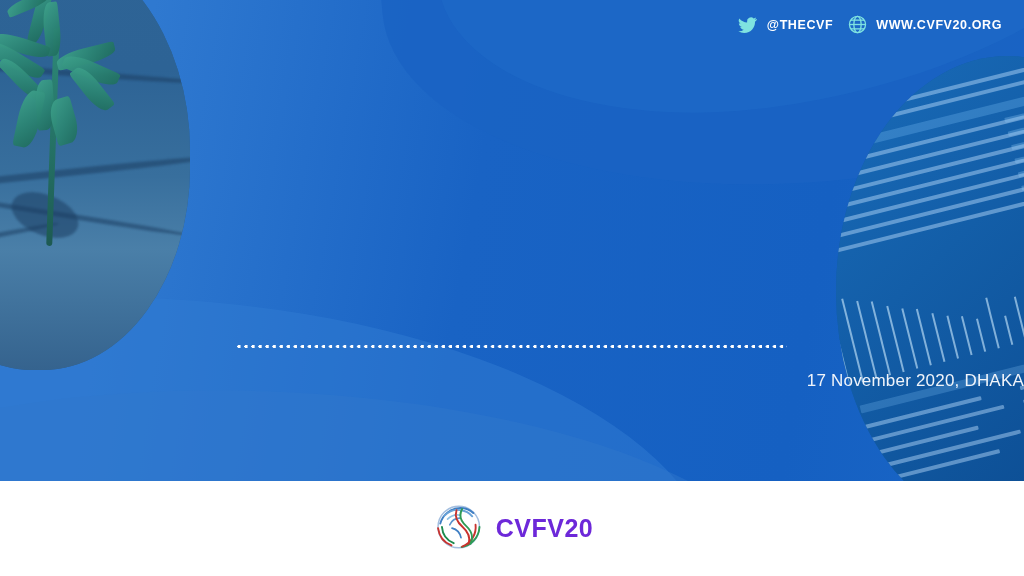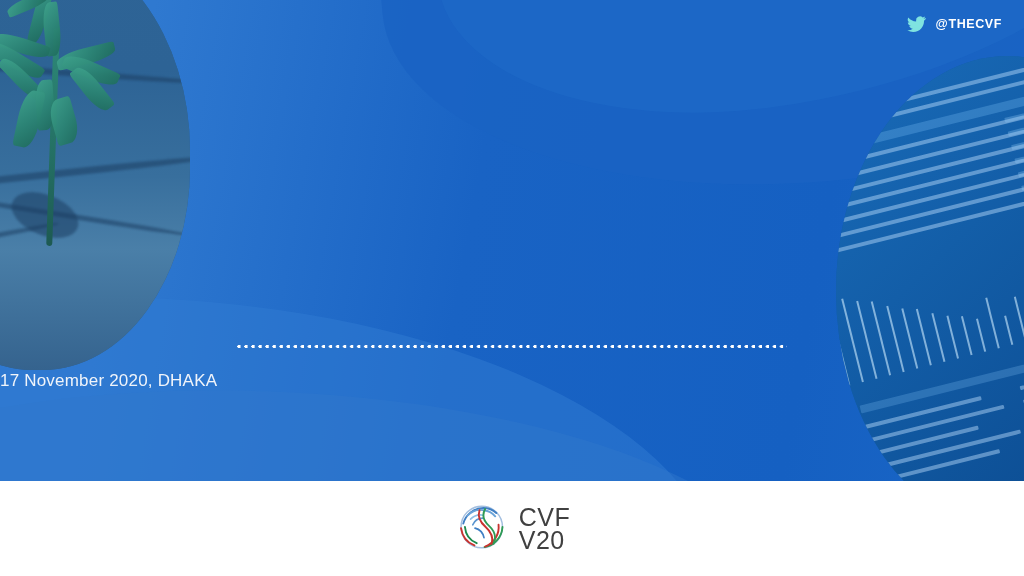--- a/index.html
+++ b/index.html
@@ -237,21 +237,21 @@
     z-index: 10;
     background-image: radial-gradient(circle at 2px 2.5px, #ffffff 1.6px, rgba(255,255,255,0) 1.9px);
     background-size: 7.05px 5px;
     background-repeat: repeat-x;
   }
   .dateline {
     position: absolute;
     left: 0;
     right: 0;
     top: 371px;
-    text-align: left;
+    text-align: right;
     color: #f0f4fa;
     font-size: 17px;
     letter-spacing: 0.2px;
     z-index: 10;
   }
 
   
   .footer {
     position: absolute;
     left: 0;
@@ -264,25 +264,25 @@
     position: absolute;
     left: 50%;
     top: 18px;
     transform: translateX(-50%);
     display: flex;
     align-items: center;
     gap: 9px;
   }
   .logo-text {
     display: flex;
-    flex-direction: column;
+    flex-direction: row;
     line-height: 0.94;
-    color: #404040;
+    color: #6d28d9;
     font-size: 25px;
-    font-weight: normal;
+    font-weight: bold;
     letter-spacing: 0.5px;
     font-family: "Liberation Sans Narrow", "Liberation Sans", sans-serif;
   }
 </style>
 </head>
 <body>
 
 <div class="poster">
 
   <div class="blue-band">
@@ -368,20 +368,34 @@
     </div>
 
     <div class="social-row">
       <div class="social-item">
         <span>
           <svg class="icon-svg" width="23" height="20" viewBox="0 0 24 24" aria-hidden="true">
             <path fill="#7fe3e0" d="M23 4.9c-.8.4-1.7.7-2.6.8 1-.6 1.7-1.5 2-2.6-.9.5-1.9.9-3 1.1A4.6 4.6 0 0 0 11.5 8c0 .4 0 .7.1 1A13 13 0 0 1 2.2 4.2a4.6 4.6 0 0 0 1.4 6.1c-.7 0-1.4-.2-2-.5v.1c0 2.2 1.6 4 3.7 4.5-.4.1-.8.2-1.2.2-.3 0-.6 0-.9-.1.6 1.8 2.3 3.1 4.3 3.2A9.2 9.2 0 0 1 1 19.6a13 13 0 0 0 7 2.1c8.4 0 13-7 13-13v-.6c.9-.7 1.7-1.5 2.3-2.4z"></path>
           </svg>
         </span>
         <span class="label">@THECVF</span>
+      </div>
+      <div class="social-item">
+        <span>
+          <svg class="icon-svg" width="21" height="21" viewBox="0 0 24 24" aria-hidden="true">
+            <g fill="none" stroke="#7fe3e0" stroke-width="1.5">
+              <circle cx="12" cy="12" r="9.2"></circle>
+              <ellipse cx="12" cy="12" rx="4.2" ry="9.2"></ellipse>
+              <line x1="2.8" y1="12" x2="21.2" y2="12"></line>
+              <line x1="4.3" y1="7" x2="19.7" y2="7"></line>
+              <line x1="4.3" y1="17" x2="19.7" y2="17"></line>
+            </g>
+          </svg>
+        </span>
+        <span class="label">WWW.CVFV20.ORG</span>
       </div>
     </div>
 
     <div class="dotted-divider"></div>
     <div class="dateline">17 November 2020, DHAKA</div>
 
   </div>
 
   <div class="footer">
     <div class="logo">

